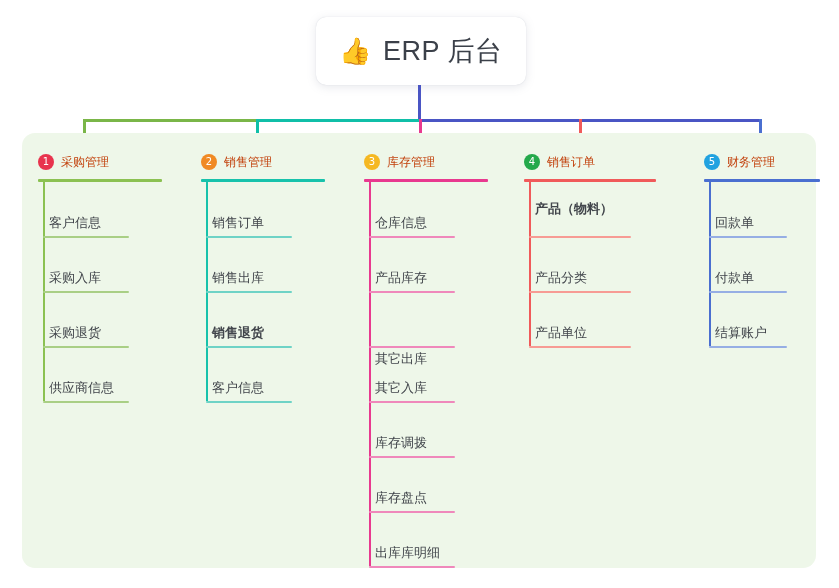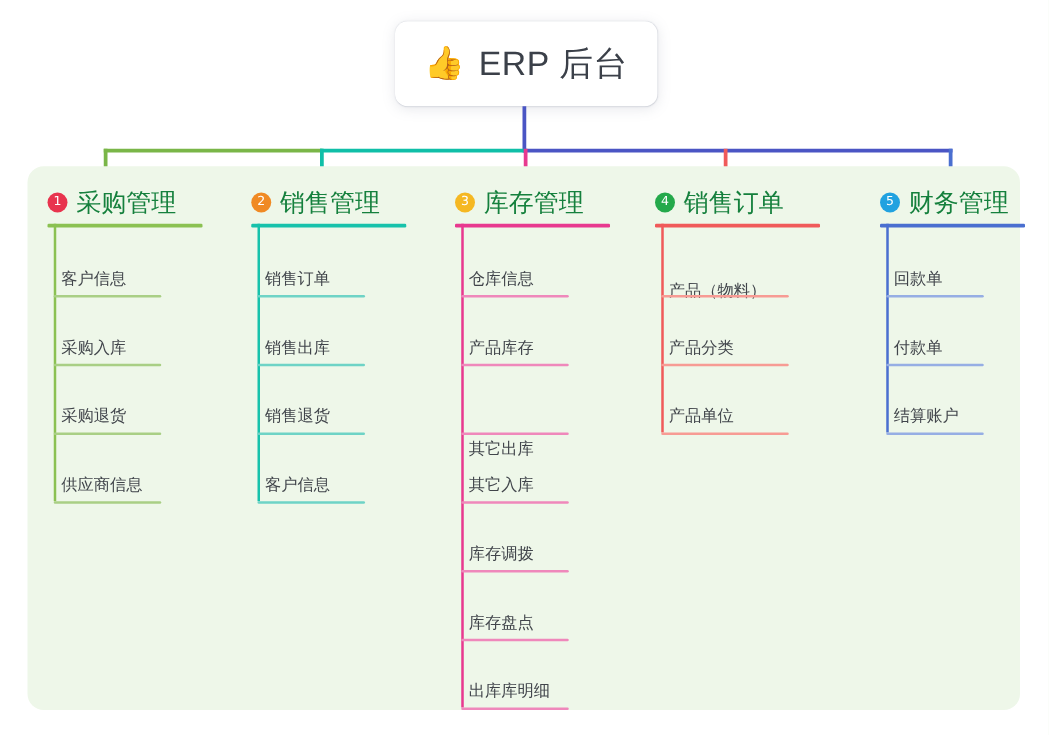--- a/index.html
+++ b/index.html
@@ -46,21 +46,21 @@
     padding-left:16px;box-sizing:border-box;
   }
   .badge{
     width:16px;height:16px;border-radius:50%;
     display:flex;align-items:center;justify-content:center;
     color:#fff;font-size:10px;line-height:1;font-weight:400;
     font-family:"DejaVu Sans",sans-serif;
     flex:0 0 auto;
   }
   .head-label{
-    font-size:20px;color:#15803d;margin-left:7px;white-space:nowrap;
+    font-size:12px;color:#c2410c;margin-left:7px;white-space:nowrap;
   }
   .head-rule{position:absolute;left:16px;height:3px;border-radius:1px;}
 
   .trunk{position:absolute;width:2px;}
 
   .leaf{
     position:absolute;box-sizing:border-box;
     height:28px;display:flex;align-items:flex-end;
     padding-left:0;
   }
@@ -128,21 +128,21 @@
           <div class="head-rule" style="top: 33px; width: 124px; background: rgb(23, 194, 171);"></div>
           <div class="trunk" style="left: 21px; top: 33px; height: 222px; background: rgb(23, 194, 171);"></div>
           <div class="leaf" style="left: 27px; top: 62px;">
             <span class="leaf-text">销售订单</span>
           </div>
           <div class="leaf-rule" style="left: 21px; top: 90px; width: 86px; background: rgb(110, 211, 198);"></div>
           <div class="leaf" style="left: 27px; top: 117px;">
             <span class="leaf-text">销售出库</span>
           </div>
           <div class="leaf-rule" style="left: 21px; top: 145px; width: 86px; background: rgb(110, 211, 198);"></div>
-          <div class="leaf" style="left: 27px; top: 172px;">
+          <div class="leaf" style="left: 27px; top: 172px; font-weight: bold;">
             <span class="leaf-text">销售退货</span>
           </div>
           <div class="leaf-rule" style="left: 21px; top: 200px; width: 86px; background: rgb(110, 211, 198);"></div>
           <div class="leaf" style="left: 27px; top: 227px;">
             <span class="leaf-text">客户信息</span>
           </div>
           <div class="leaf-rule" style="left: 21px; top: 255px; width: 86px; background: rgb(110, 211, 198);"></div>
         </div>
         <div class="col" style="left: 326px; width: 150px; top: 13px;">
           <div class="col-head">
@@ -180,21 +180,21 @@
           </div>
           <div class="leaf-rule" style="left: 21px; top: 420px; width: 86px; background: rgb(239, 136, 187);"></div>
         </div>
         <div class="col" style="left: 486px; width: 160px; top: 13px;">
           <div class="col-head">
             <span class="badge" style="background: rgb(36, 169, 75);">4</span>
             <span class="head-label">销售订单</span>
           </div>
           <div class="head-rule" style="top: 33px; width: 132px; background: rgb(240, 90, 90);"></div>
           <div class="trunk" style="left: 21px; top: 33px; height: 167px; background: rgb(240, 90, 90);"></div>
-          <div class="leaf" style="left: 27px; top: 72px;">
+          <div class="leaf" style="left: 27px; top: 48px; font-weight: bold;">
             <span class="leaf-text">产品（物料）</span>
           </div>
           <div class="leaf-rule" style="left: 21px; top: 90px; width: 102px; background: rgb(247, 155, 148);"></div>
           <div class="leaf" style="left: 27px; top: 117px;">
             <span class="leaf-text">产品分类</span>
           </div>
           <div class="leaf-rule" style="left: 21px; top: 145px; width: 102px; background: rgb(247, 155, 148);"></div>
           <div class="leaf" style="left: 27px; top: 172px;">
             <span class="leaf-text">产品单位</span>
           </div>

